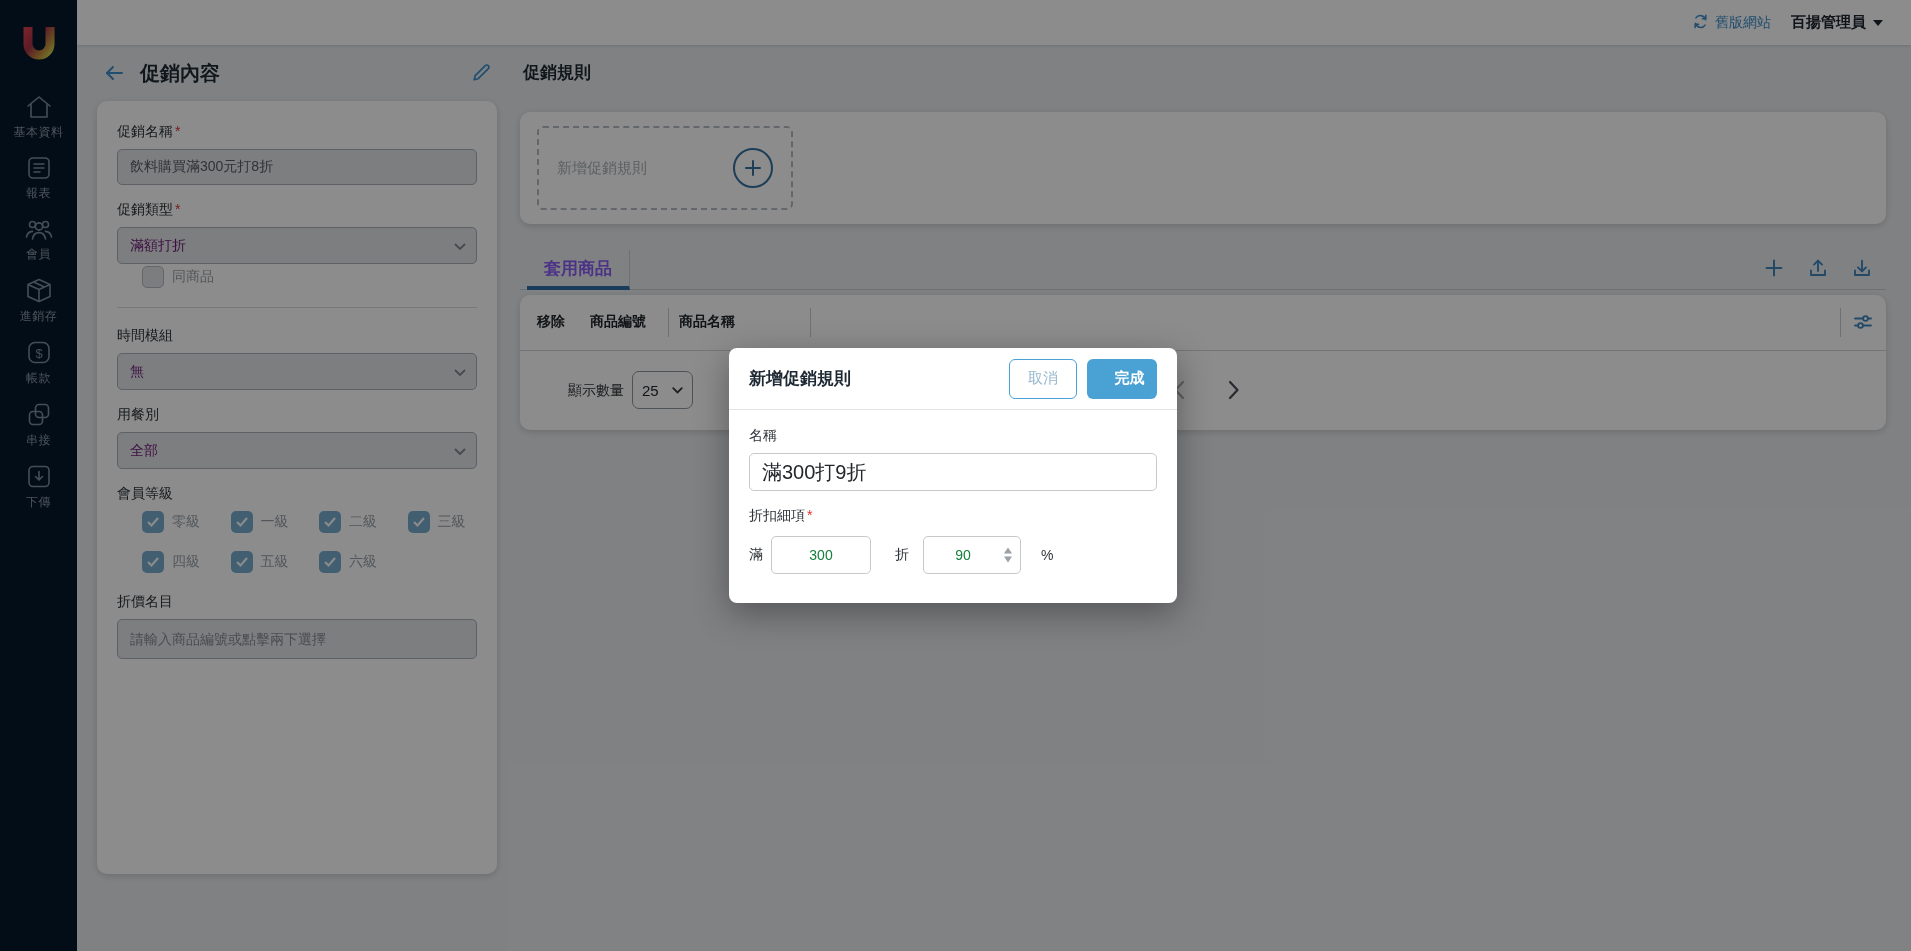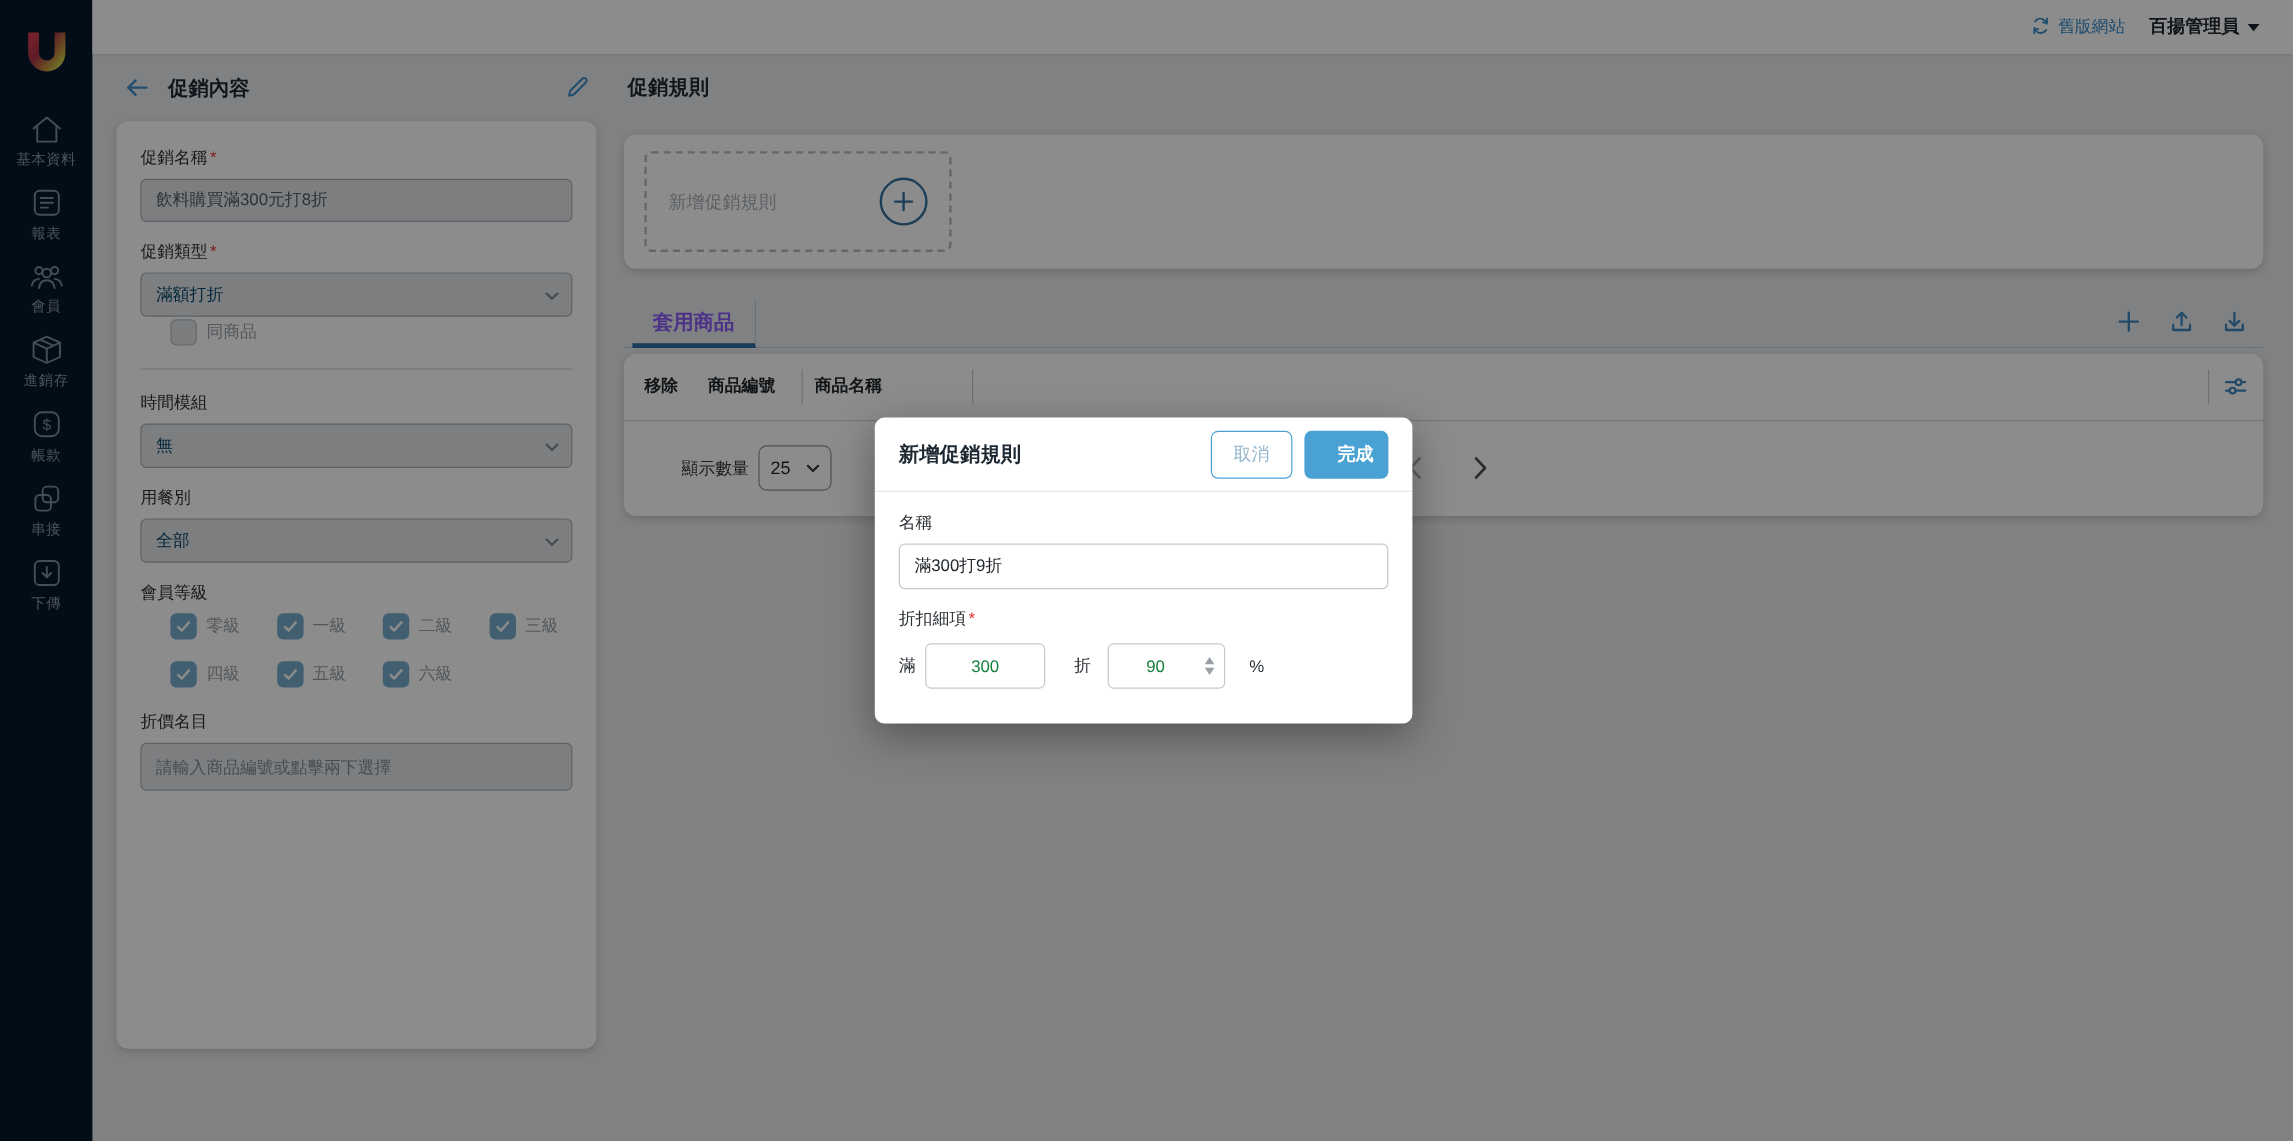--- a/index.html
+++ b/index.html
@@ -23,32 +23,32 @@
   .topbar{position:absolute;left:77px;top:0;width:1834px;height:45px;background:#ffffff;
     box-shadow:0 1px 3px rgba(0,0,0,.14);display:flex;align-items:center;justify-content:flex-end;
     gap:20px;padding-right:28px;box-sizing:border-box;z-index:1;}
   .old-site{display:flex;align-items:center;gap:6px;color:#3d8ec9;font-size:14px;cursor:pointer;}
   .admin{display:flex;align-items:center;gap:7px;color:#1c2530;font-size:15px;font-weight:bold;cursor:pointer;}
   .caret{width:0;height:0;border-left:5px solid transparent;border-right:5px solid transparent;border-top:6px solid #1c2530;}
 
   
   .left-panel{position:absolute;left:97px;top:58px;width:400px;z-index:1;}
   .panel-head{display:flex;align-items:center;height:30px;margin-bottom:13px;padding:0 6px;}
-  .panel-title{font-size:17px;font-weight:bold;color:#1d2833;margin-left:15px;}
+  .panel-title{font-size:20px;font-weight:bold;color:#1d2833;margin-left:15px;}
   .edit-btn{margin-left:auto;cursor:pointer;display:flex;}
   .back-btn{cursor:pointer;display:flex;}
   .card{background:#fff;border-radius:10px;box-shadow:0 2px 7px rgba(0,0,0,.16);}
   .left-card{height:773px;box-sizing:border-box;padding:22px 20px;}
   .f-label{display:block;font-size:14px;color:#2e3338;margin-bottom:8px;}
   .req{color:#e03131;margin-left:2px;}
   .dis-input{width:100%;height:36px;background:#e2e6ea;border:1px solid #a9b1b8;border-radius:5px;
     color:#565d63;font-size:14px;padding:0 12px;box-sizing:border-box;font-family:inherit;}
   .dis-input::placeholder{color:#858c92;}
   .dis-select{position:relative;width:100%;height:37px;background:#e2e6ea;border:1px solid #a9b1b8;border-radius:5px;
-    display:flex;align-items:center;padding:0 12px;box-sizing:border-box;color:#0c4a6e;font-size:14px;cursor:pointer;}
+    display:flex;align-items:center;padding:0 12px;box-sizing:border-box;color:#701a75;font-size:14px;cursor:pointer;}
   .dis-select .sel-chev{position:absolute;right:10px;top:50%;transform:translateY(-50%);}
   .fgap{margin-top:16px;}
   .divider{border:none;border-top:1px solid #d6dadd;margin:19px 0;}
   .cb-row{display:grid;grid-template-columns:repeat(4,1fr);row-gap:18px;margin:4px 0 0 6px;}
   .cb-item{display:flex;align-items:center;gap:8px;cursor:pointer;padding-left:19px;}
   .cb{width:22px;height:22px;border-radius:5px;background:#79aed0;display:flex;align-items:center;justify-content:center;flex:none;}
   .cb.un{background:#e0e4e8;border:1px solid #b3bac1;box-sizing:border-box;}
   .cb-label{font-size:14px;color:#989fa6;}
   .single-cb{margin:2px 0 0 6px;}
 
@@ -86,21 +86,21 @@
   .backdrop{position:absolute;inset:0;background:rgba(0,0,0,.45);z-index:10;}
   .modal{position:absolute;left:729px;top:348px;width:448px;height:255px;background:#fff;border-radius:8px;
     box-shadow:0 10px 34px rgba(0,0,0,.35);z-index:20;box-sizing:border-box;}
   .m-head{height:62px;display:flex;align-items:center;padding:0 20px;border-bottom:1px solid #e2e4e7;box-sizing:border-box;}
   .m-title{flex:1;font-size:17px;font-weight:bold;color:#1d2833;}
   .btn{height:40px;border-radius:6px;font-size:15px;font-family:inherit;cursor:pointer;}
   .btn-cancel{width:68px;background:#fff;border:1px solid #4aa2d4;color:#95b7ce;margin-right:10px;}
   .btn-confirm{width:70px;background:#4aa2d4;border:none;color:#fff;font-weight:bold;padding-left:21px;}
   .m-body{padding:17px 20px 0;}
   .m-label{display:block;font-size:14px;color:#2e3338;margin-bottom:8px;}
-  .m-input{width:100%;height:38px;border:1px solid #c6cacd;border-radius:5px;font-size:14px;color:#22272c;
+  .m-input{width:100%;height:38px;border:1px solid #c6cacd;border-radius:5px;font-size:20px;color:#22272c;
     padding:0 12px;box-sizing:border-box;font-family:inherit;}
   .m-sec{margin-top:16px;}
   .disc-row{display:flex;align-items:center;margin-top:11px;font-size:14px;color:#2e3338;}
   .num-box{width:100px;height:38px;border:1px solid #c6cacd;border-radius:5px;text-align:center;font-size:14px;
     color:#15803d;box-sizing:border-box;font-family:inherit;}
   .spin-wrap{position:relative;width:98px;margin:0 0 0 14px;}
   .spin-wrap .num-box{width:98px;padding-right:20px;}
   .spin{position:absolute;right:9px;top:50%;transform:translateY(-50%);display:flex;flex-direction:column;gap:3px;}
   .spin-up{width:0;height:0;border-left:4.5px solid transparent;border-right:4.5px solid transparent;border-bottom:6px solid #9aa0a6;}
   .spin-dn{width:0;height:0;border-left:4.5px solid transparent;border-right:4.5px solid transparent;border-top:6px solid #9aa0a6;}

